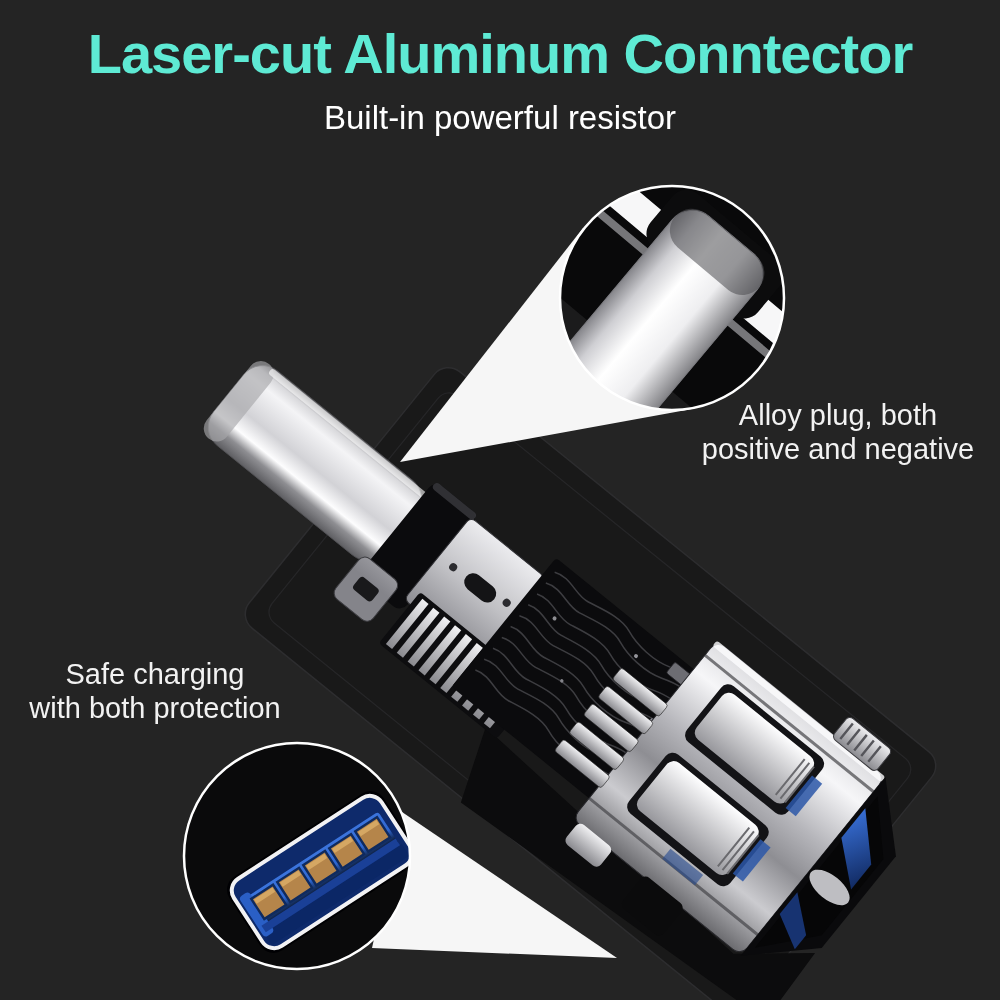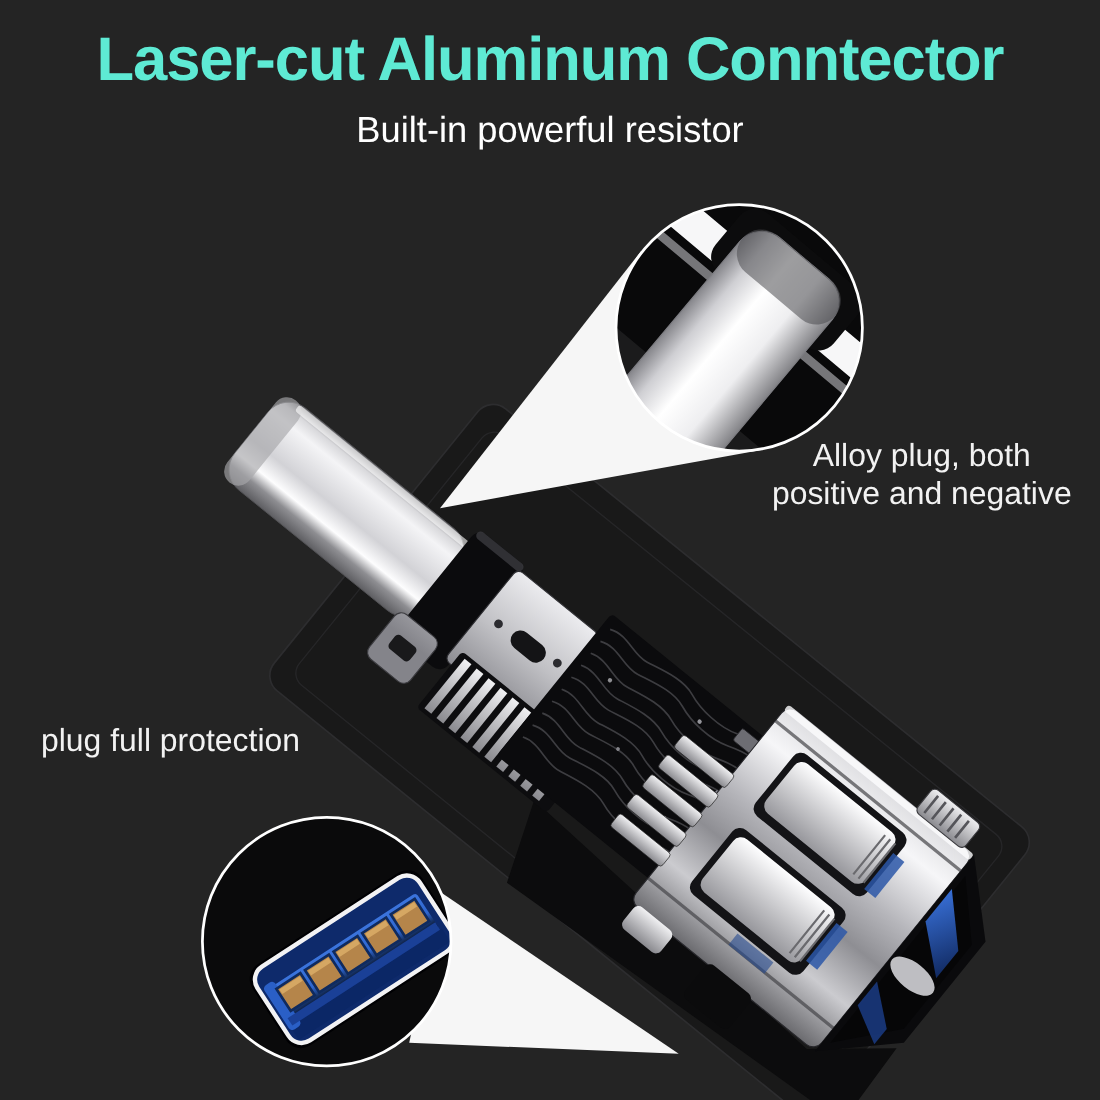--- a/index.html
+++ b/index.html
@@ -265,16 +265,17 @@
 
   <div class="title">Laser-cut Aluminum Conntector</div>
   <div class="subtitle">Built-in powerful resistor</div>
 
   <div class="callout-label" id="label-usb-c">
     <span>Alloy plug, both</span>
     <span>positive and negative</span>
   </div>
 
   <div class="callout-label" id="label-usb-a">
-    <span>plug full protection</span>
+    <span>Safe charging</span>
+    <span>with both protection</span>
   </div>
 
 </div>
 
 </body></html>

